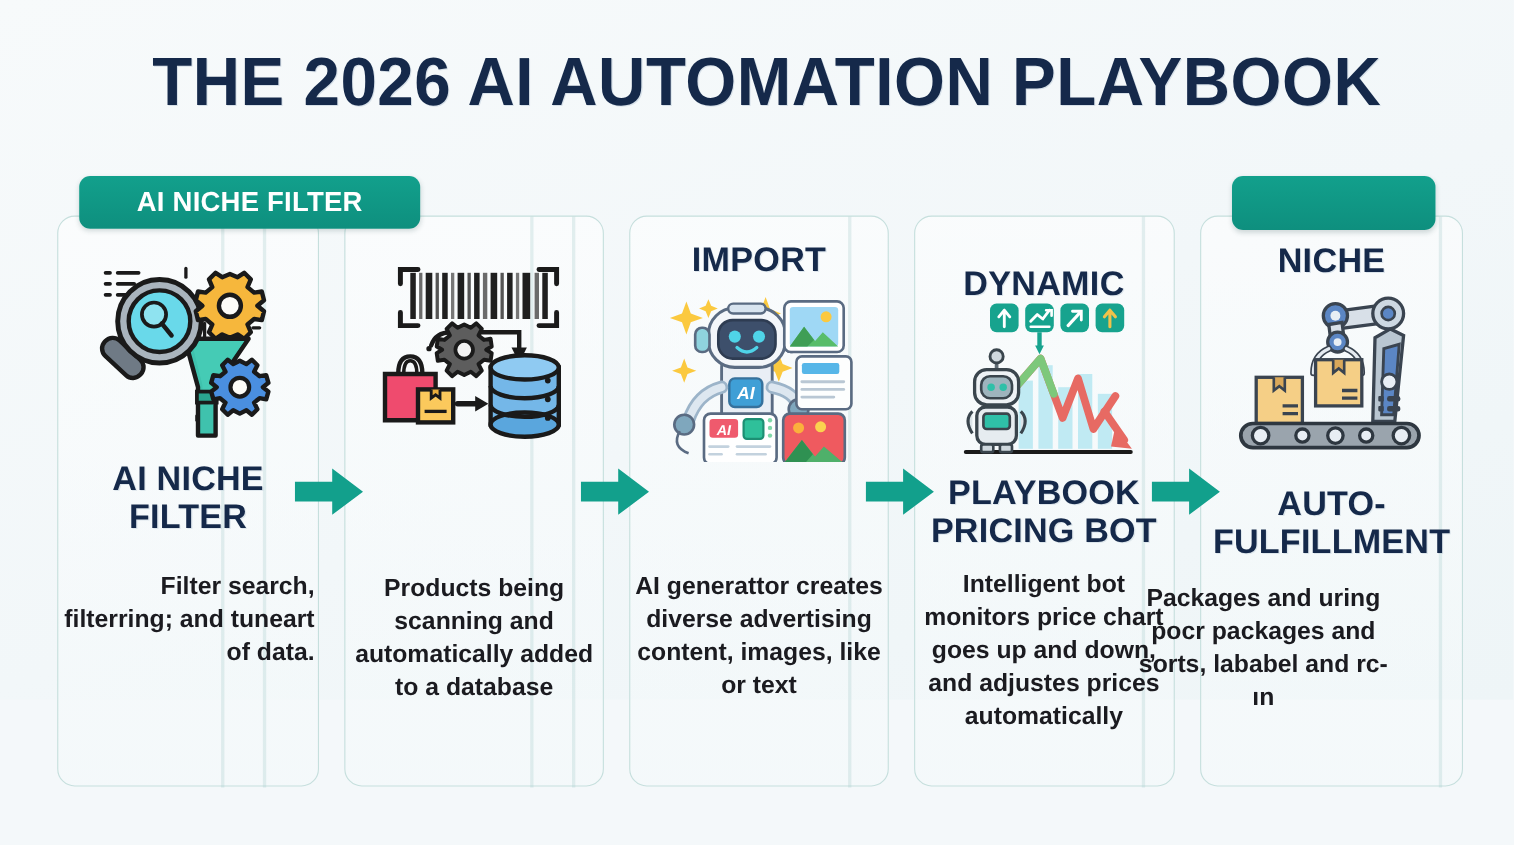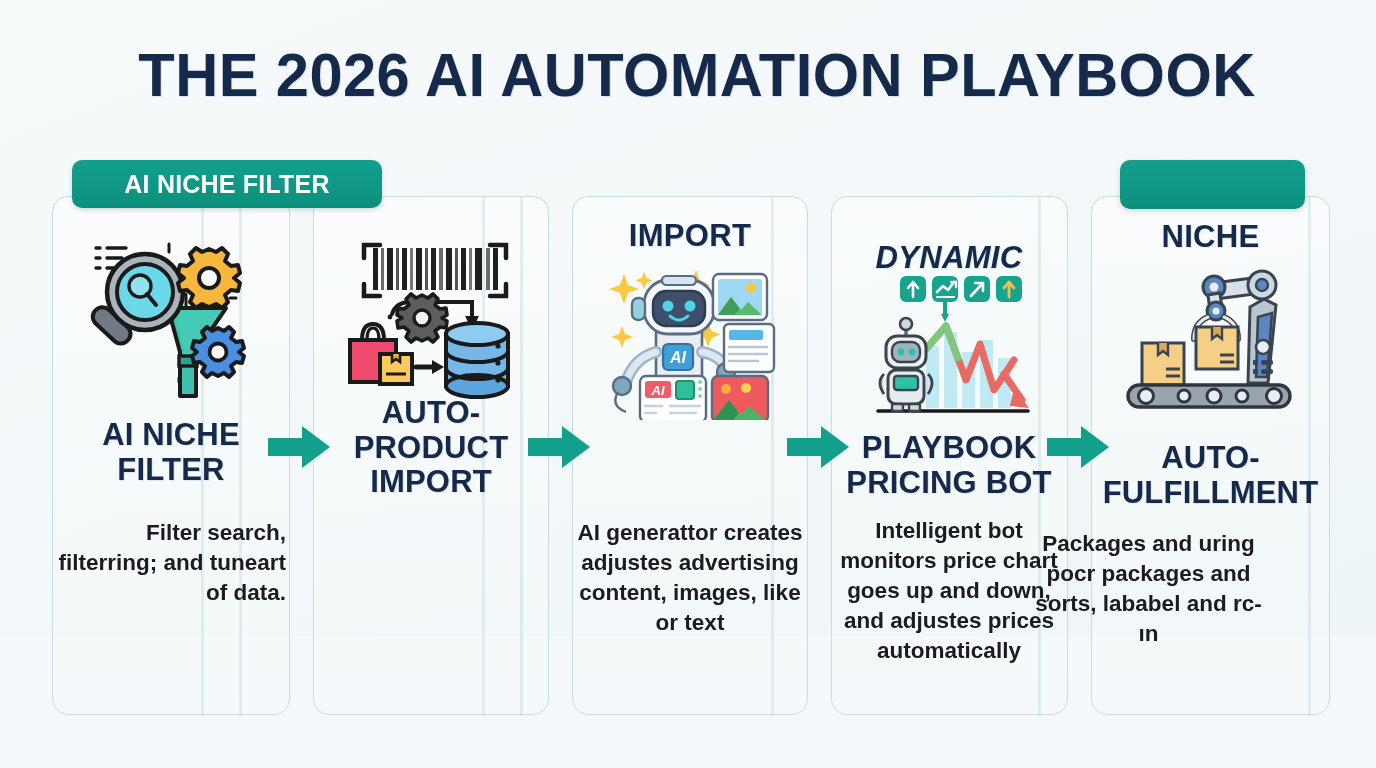--- a/index.html
+++ b/index.html
@@ -101,21 +101,21 @@
     text-align: center;
     font-weight: 700;
     font-size: 31px;
     color: #15294a;
     letter-spacing: 0.3px;
     z-index: 5;
     white-space: nowrap;
     text-shadow: 1px 1px 0 rgba(170,190,205,0.35);
   }
   .overlabel.o3 { left: 572px;  top: 22px;  width: 236px; }
-  .overlabel.o4 { left: 826px;  top: 44px;  width: 246px; font-style: italic; }
+  .overlabel.o4 { left: 826px;  top: 44px;  width: 246px; }
   .overlabel.o5 { left: 1091px; top: 23px;  width: 239px; }
 
   
   .iconbox {
     position: absolute;
     z-index: 4;
   }
   .iconbox.i1 { left: 80px;   top: 34px;  width: 180px; height: 180px; }
   .iconbox.i2 { left: 340px;  top: 44px;  width: 180px; height: 160px; }
   .iconbox.i3 { left: 600px;  top: 64px;  width: 180px; height: 160px; font-style: italic; }
@@ -503,26 +503,26 @@
           <circle cx="24" cy="131" r="7.5"></circle>
           <circle cx="62" cy="131" r="6"></circle>
           <circle cx="92" cy="131" r="7"></circle>
           <circle cx="120" cy="131" r="6"></circle>
           <circle cx="152" cy="131" r="7.5"></circle>
         </g>
       </svg>
     </div>
 
     <div class="colhead h1">AI NICHE FILTER</div>
-    <div class="colhead h2">AUTO-PRODUCT IMPORT</div>
     <div class="colhead h4">PLAYBOOK PRICING BOT</div>
     <div class="colhead h5">AUTO-FULFILLMENT</div>
 
     <div class="colbody p1">Filter search, filterring; and tuneart of data.</div>
-    <div class="colbody p3">AI generattor creates adjustes advertising content, images, like or text</div>
+    <div class="colbody p2">Products being scanning and automatically added to a database</div>
+    <div class="colbody p3">AI generattor creates diverse advertising content, images, like or text</div>
     <div class="colbody p4">Intelligent bot monitors price chart goes up and down, and adjustes prices automatically</div>
     <div class="colbody p5">Packages and uring pocr packages and sorts, lababel and rc-ın</div>
 
     <div class="arrow a1">
       <svg viewBox="0 0 64 46">
           <path d="M0 14 H34 V2 L62 23 L34 44 V32 H0 Z" fill="#12a08c"></path>
         </svg>
     </div>
     <div class="arrow a2">
       <svg viewBox="0 0 64 46">

